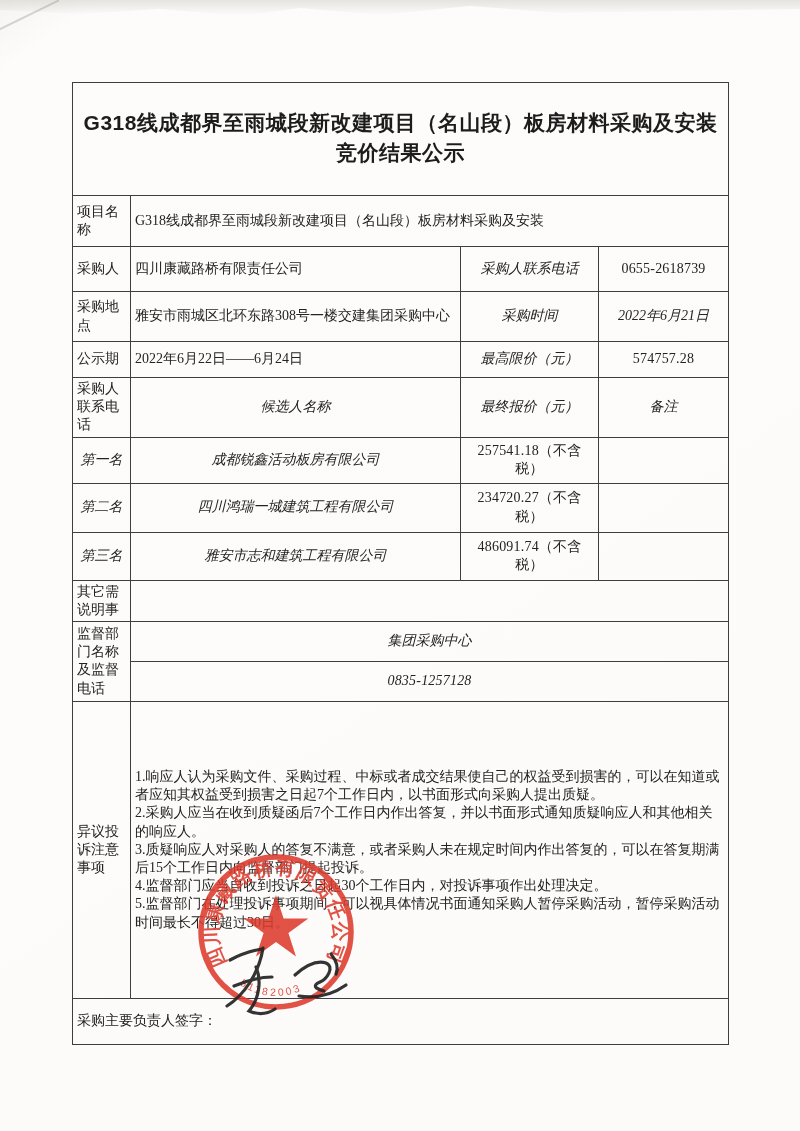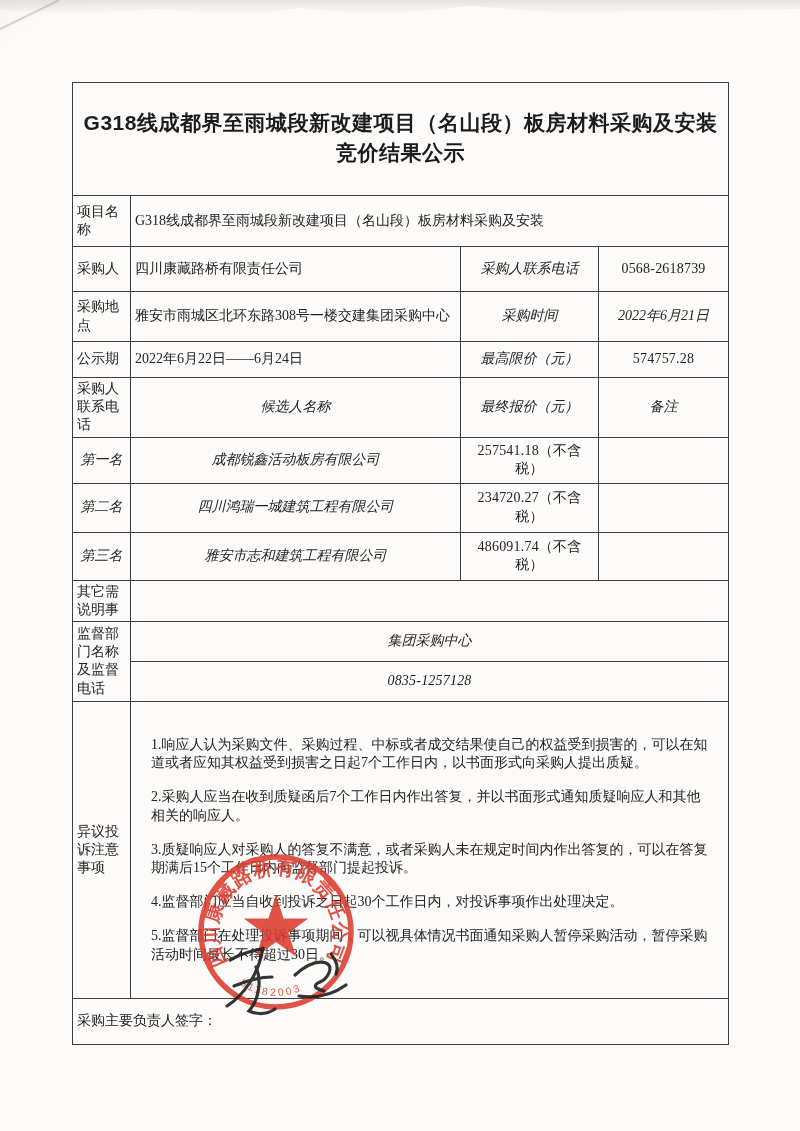--- a/index.html
+++ b/index.html
@@ -64,21 +64,21 @@
   tr.r-oth td{height:29px}
   tr.r-sup td{height:35px}
   tr.r-obj td{height:292px}
   tr.r-sig td{height:41px}
 
   td.obj-cell{
     vertical-align:top;
     padding:57px 10px 0 17px;
     font-size:14px;line-height:1.58;
   }
-  .obj-item{margin:16px;}
+  .obj-item{margin:0;}
 
   td.sig-cell{font-size:14.5px;padding-left:5px;}
 
   .seal{position:absolute;left:166px;top:822px;pointer-events:none;}
 </style>
 </head>
 <body>
 
 <div class="sheet">
   <div class="scan-top-edge"></div>
@@ -104,21 +104,21 @@
 
     <tr class="r-pn">
       <td class="lbl">项目名称</td>
       <td colspan="3" class="val-left">G318线成都界至雨城段新改建项目（名山段）板房材料采购及安装</td>
     </tr>
 
     <tr class="r-p">
       <td class="lbl">采购人</td>
       <td class="val-left">四川康藏路桥有限责任公司</td>
       <td class="ctr">采购人联系电话</td>
-      <td class="num">0568-2618739</td>
+      <td class="num">0655-2618739</td>
     </tr>
 
     <tr class="r-loc">
       <td class="lbl">采购地点</td>
       <td class="val-left">雅安市雨城区北环东路308号一楼交建集团采购中心</td>
       <td class="ctr">采购时间</td>
       <td class="ctr">2022年6月21日</td>
     </tr>
 
     <tr class="r-pp">

